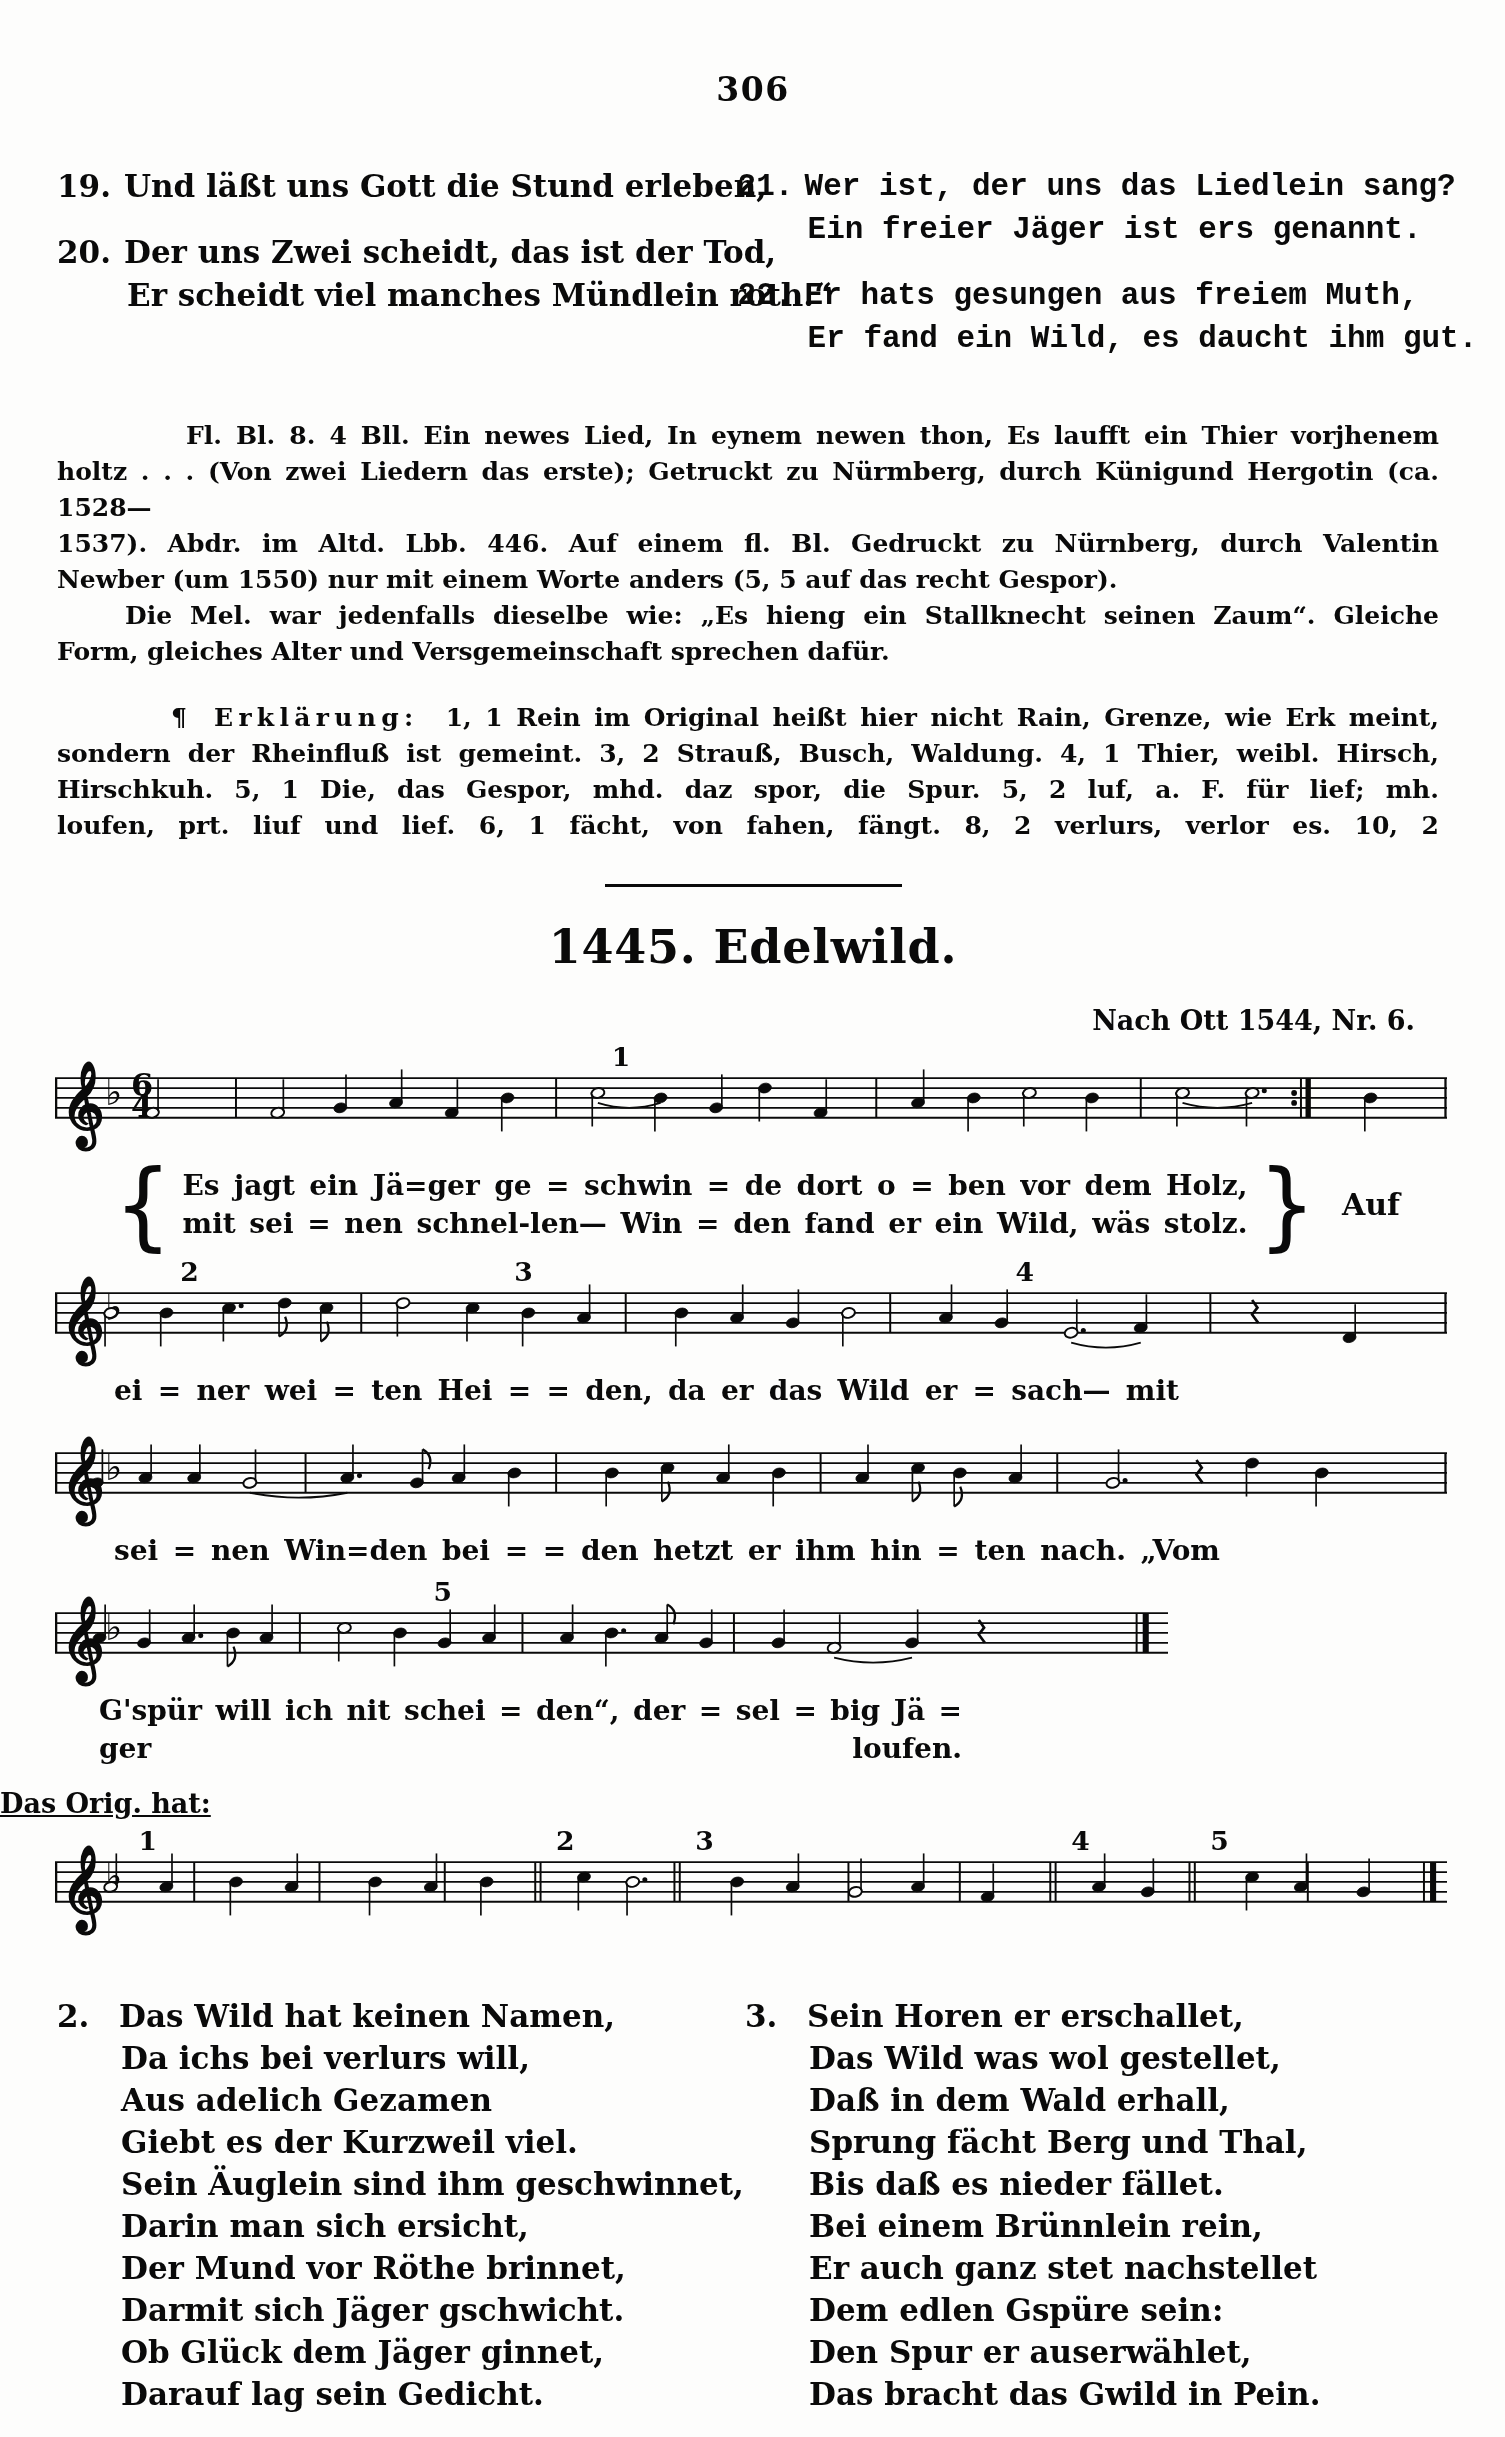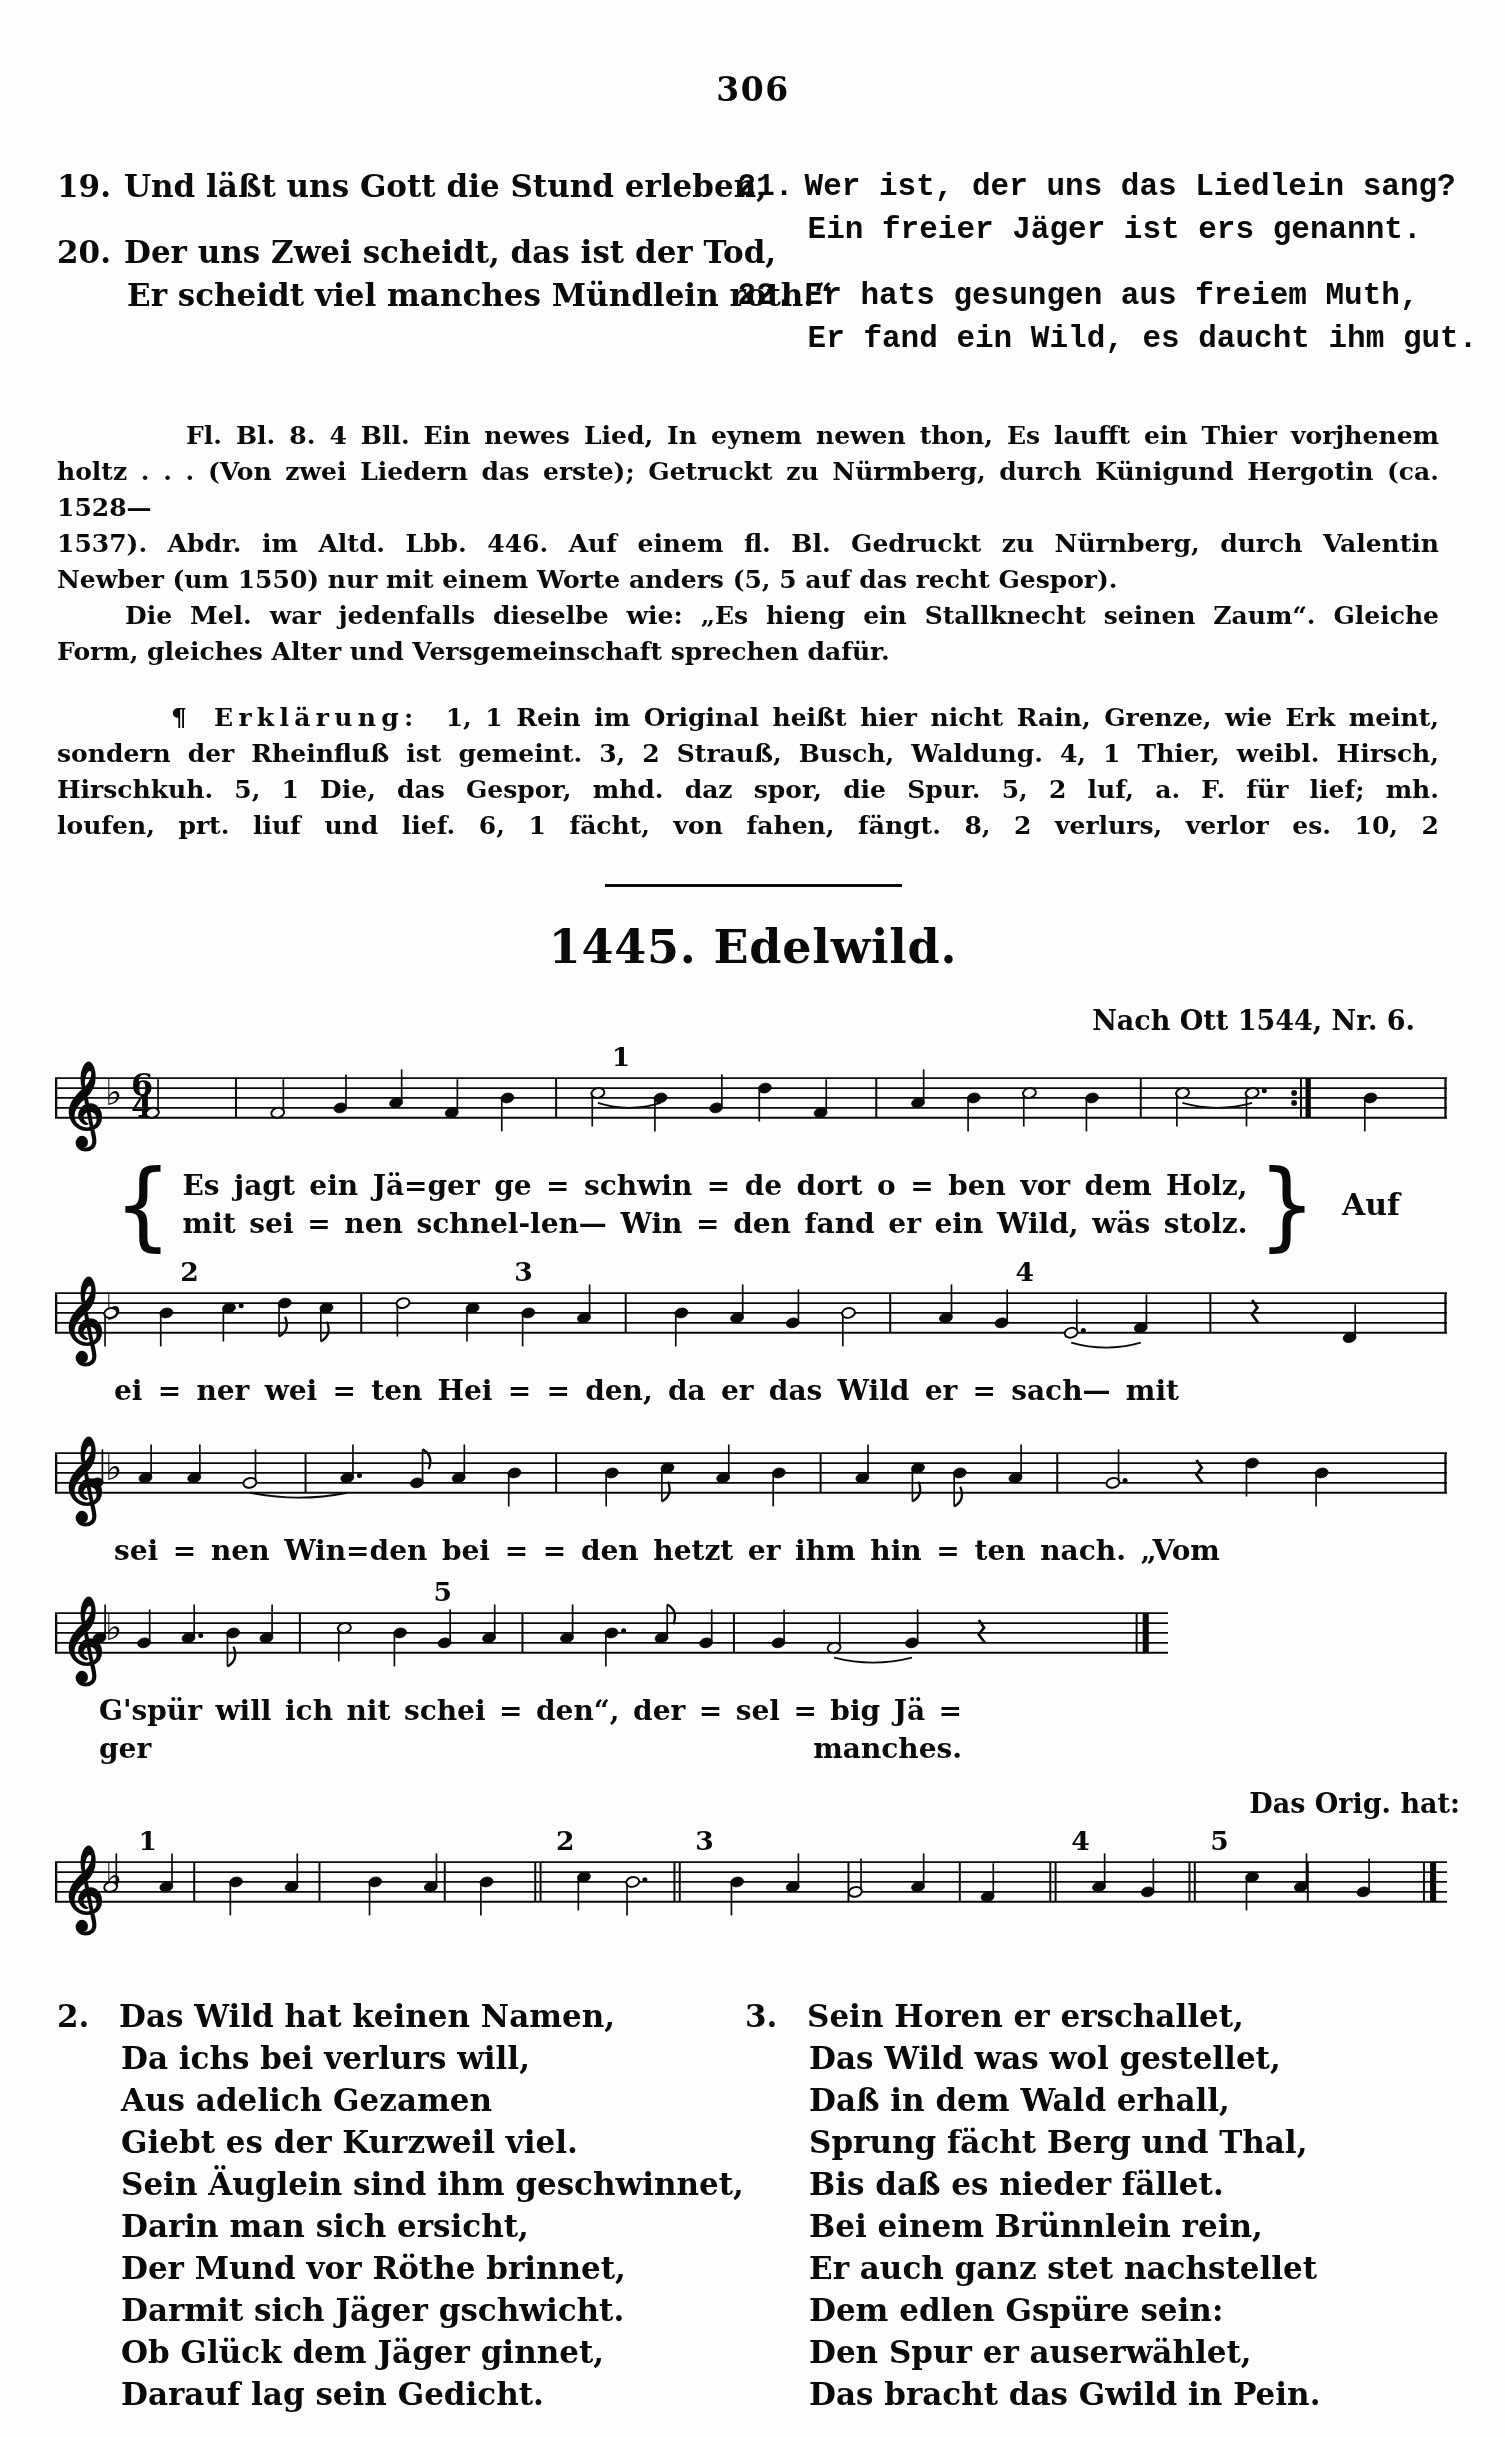--- a/index.html
+++ b/index.html
@@ -32,21 +32,21 @@
   .stave{margin:4.6px 0 0 55px; height:122px;}
   .lyr{font-size:28px; line-height:38px;}
   .lyrrow1{display:flex; align-items:center; margin:-3px 0 3px 114px;}
   .brace{font-size:91px; font-weight:400; line-height:1; font-family:"DejaVu Sans",sans-serif; transform:scaleY(1.05);}
   .l1col{width:1065px; margin:0 10.6px;}
   .l1col .lyr{text-align:justify; text-align-last:justify;}
   .pickup{font-size:30px; margin-left:26px;}
   .lyrblock{margin:-4.6px 0 4.6px 114px; width:1065px; text-align:justify; text-align-last:justify;}
   .lyrblock.w3{width:1106px;}
   .lyrblock.w4{width:863px; margin-left:99px;}
-  .caption{text-align:right; font-size:27px; margin:20px 46px 0 0;}
+  .caption{text-align:left; font-size:27px; margin:20px 46px 0 0;text-decoration:underline;}
   
   .bottomverses{display:flex; margin:49px 46px 0 57px;}
   .bcol{width:688px;}
   .bline{font-size:31px; line-height:42px; white-space:nowrap;}
   .bnum{display:inline-block; min-width:62px;}
   .bindent{padding-left:64px;}
 </style>
 </head>
 <body>
 
@@ -339,21 +339,21 @@
       <line x1="959" y1="87" x2="959" y2="45" stroke="#0a0a0a" stroke-width="2.2"></line>
       <ellipse cx="1024.8" cy="95.5" rx="8.6" ry="6.3" transform="rotate(-14 1024.8 95.5)" fill="#fdfdfc" stroke="#0a0a0a" stroke-width="2.6"></ellipse>
       <line x1="1032.2" y1="93.5" x2="1032.2" y2="51.5" stroke="#0a0a0a" stroke-width="2.2"></line>
       <ellipse cx="1127.28" cy="89" rx="8.6" ry="6.3" transform="rotate(-14 1127.28 89)" fill="#0a0a0a" stroke="#0a0a0a" stroke-width="1"></ellipse>
       <line x1="1134.68" y1="87" x2="1134.68" y2="45" stroke="#0a0a0a" stroke-width="2.2"></line>
       <path d="M1215.12 59 l7 10 l-7 9 l8 11" stroke="#0a0a0a" stroke-width="3.5" fill="none"></path>
       <path d="M1024.8 108.5 Q 1076.04 121.5 1127.28 108.5" stroke="#0a0a0a" stroke-width="2.4" fill="none"></path>
       <line x1="1422.72" y1="50" x2="1422.72" y2="102" stroke="#0a0a0a" stroke-width="2.6"></line>
       <rect x="1430.72" y="50" width="8" height="52" fill="#0a0a0a"></rect>
     </svg></div>
-<div class="lyr lyrblock w4">G'spür will ich nit schei = den“, der = sel = big Jä = ger manches.</div>
+<div class="lyr lyrblock w4">G'spür will ich nit schei = den“, der = sel = big Jä = ger loufen.</div>
 
 <div class="caption">Das Orig. hat:</div>
 <div class="stave"><svg width="1392" height="122" viewBox="0 0 1830 160" xmlns="http://www.w3.org/2000/svg">
       <line x1="0" y1="50" x2="1830" y2="50" stroke="#0a0a0a" stroke-width="2.4"></line>
       <line x1="0" y1="63" x2="1830" y2="63" stroke="#0a0a0a" stroke-width="2.4"></line>
       <line x1="0" y1="76" x2="1830" y2="76" stroke="#0a0a0a" stroke-width="2.4"></line>
       <line x1="0" y1="89" x2="1830" y2="89" stroke="#0a0a0a" stroke-width="2.4"></line>
       <line x1="0" y1="102" x2="1830" y2="102" stroke="#0a0a0a" stroke-width="2.4"></line>
       <line x1="1.5" y1="50" x2="1.5" y2="102" stroke="#0a0a0a" stroke-width="3"></line>
       <text x="8" y="117" font-size="97" font-family="DejaVu Sans,sans-serif" fill="#0a0a0a">𝄞</text>

